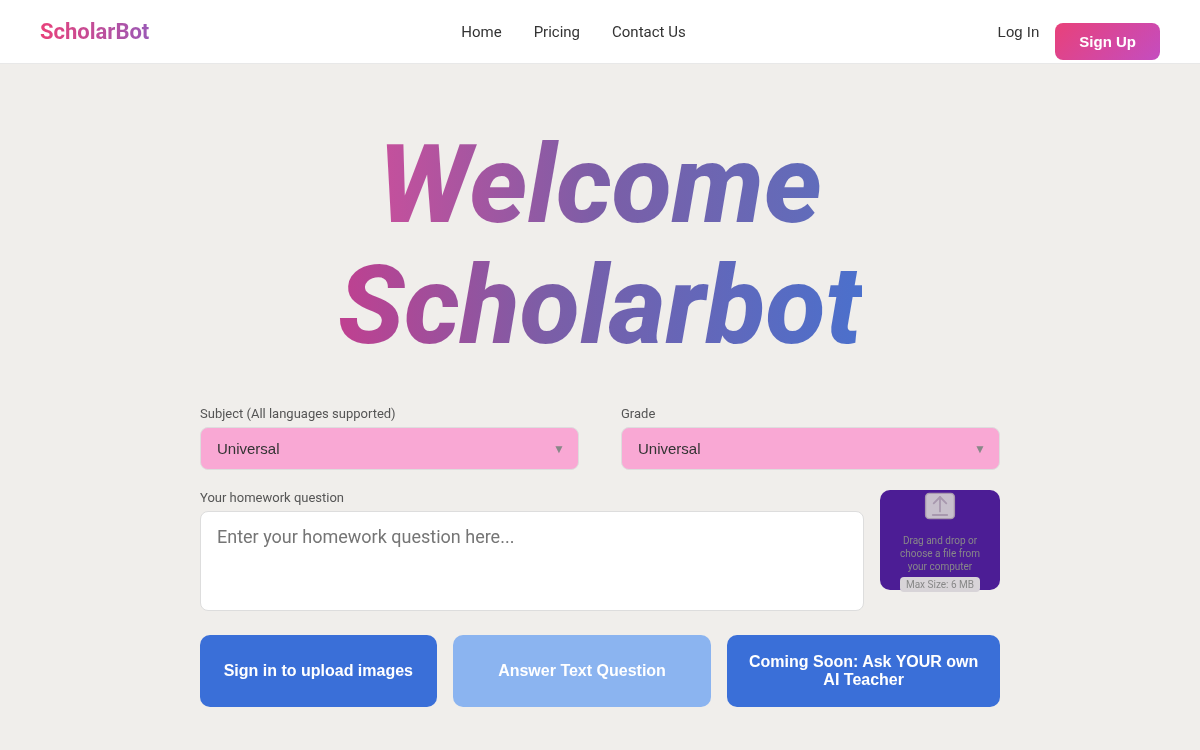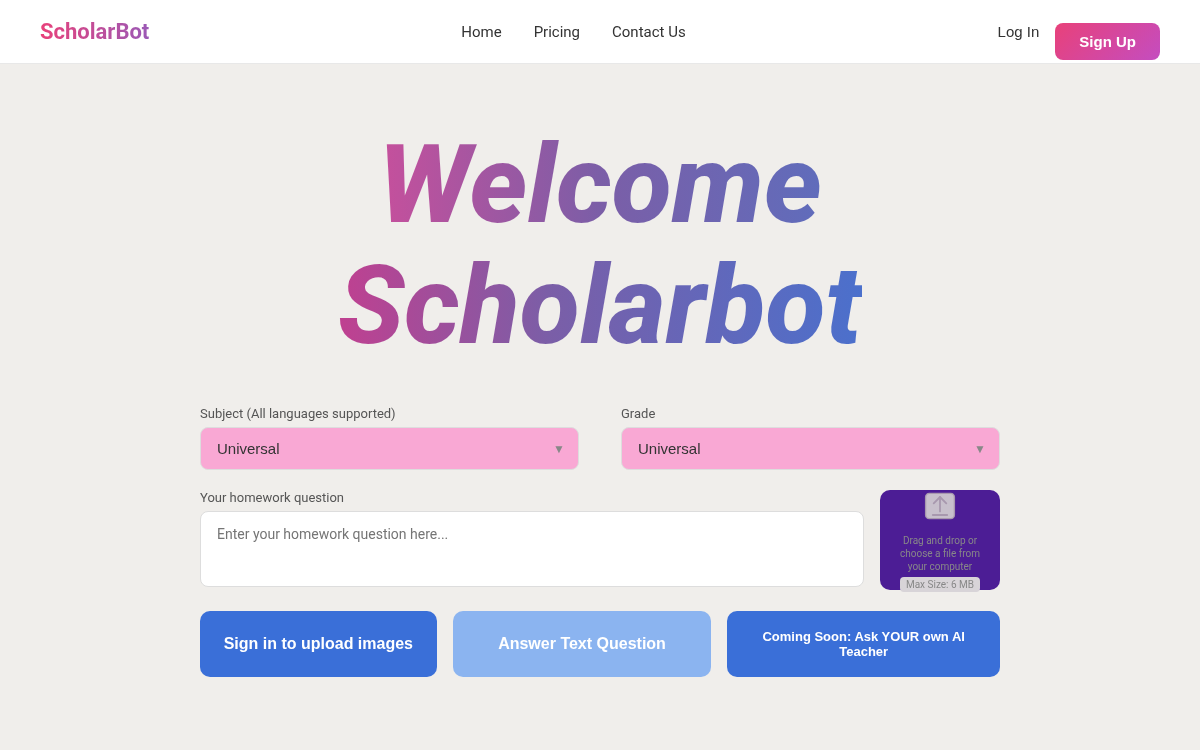--- a/index.html
+++ b/index.html
@@ -171,26 +171,26 @@
 
     .textarea-label {
       font-size: 13px;
       color: #555;
       margin-bottom: 6px;
       display: block;
     }
 
     .homework-textarea {
       width: 100%;
-      height: 76px;
+      height: 100px;
       background: white;
       border: 1px solid #ddd;
       border-radius: 8px;
       padding: 14px 16px;
-      font-size: 14px;
+      font-size: 18px;
       color: #aaa;
       resize: none;
       outline: none;
       font-family: inherit;
     }
 
     .upload-box {
       width: 120px;
       height: 100px;
       background: #4c1d95;
@@ -263,21 +263,21 @@
       cursor: pointer;
     }
 
     .btn-coming-soon {
       flex: 1;
       background: #3a6fd8;
       color: white;
       border: none;
       border-radius: 10px;
       padding: 18px;
-      font-size: 13px;
+      font-size: 16px;
       font-weight: 600;
       cursor: pointer;
     }
   </style>
 </head>
 <body>
 
 <nav class="navbar">
   <a class="nav-logo">ScholarBot</a>
   <div class="nav-links">

